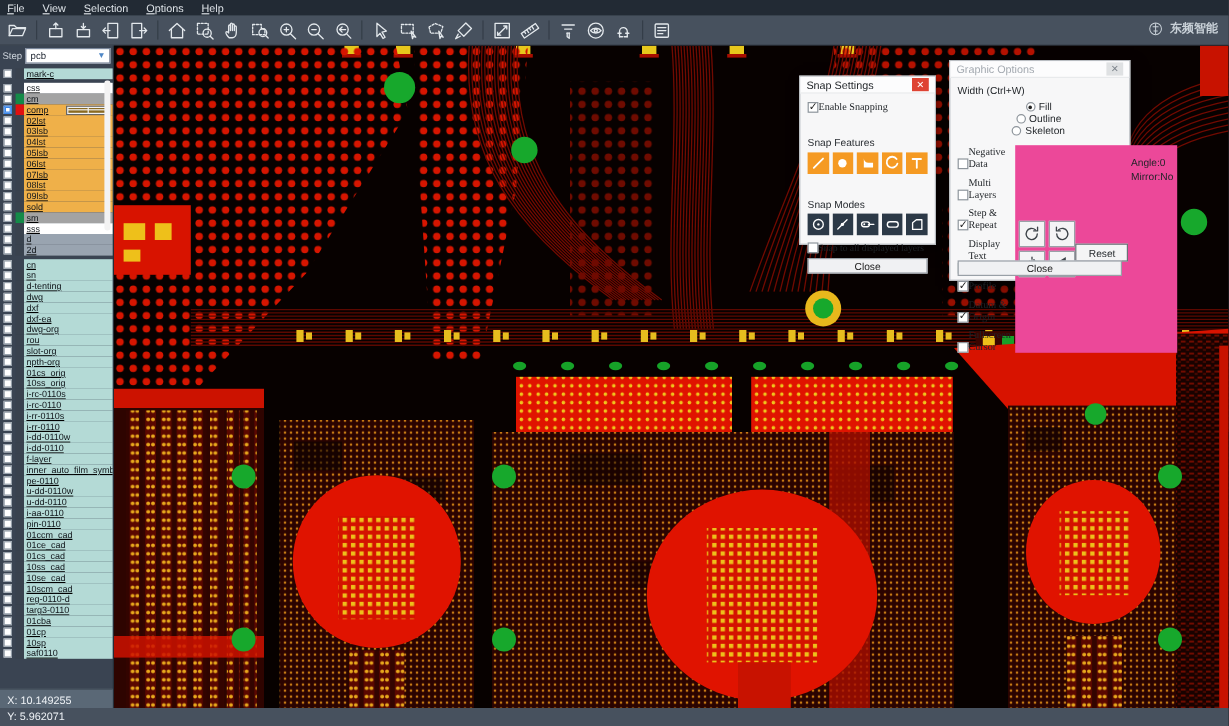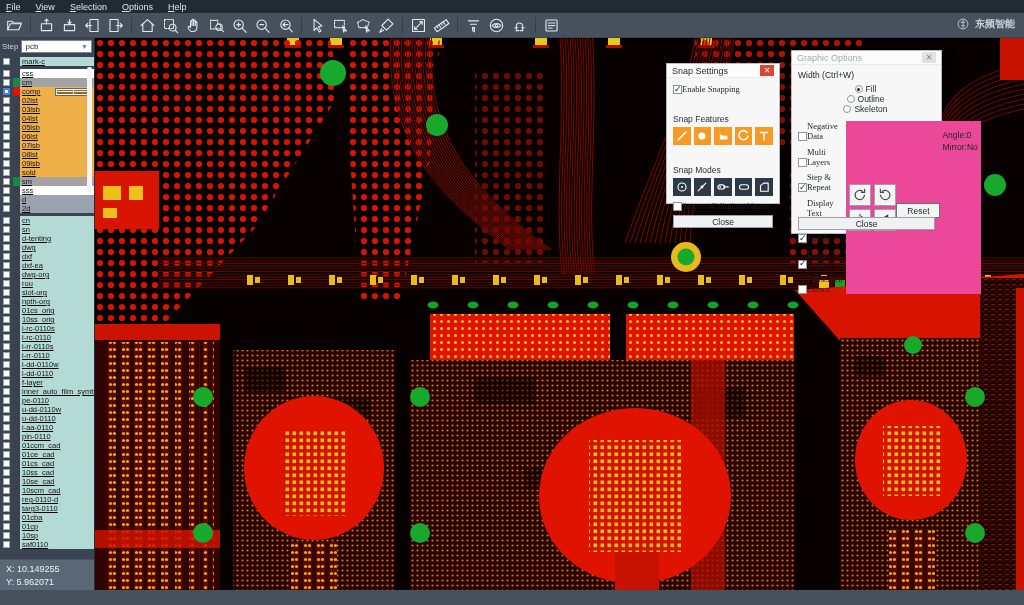--- a/index.html
+++ b/index.html
@@ -38,21 +38,21 @@
   .lr-label{flex:1;font-size:7.5px;line-height:9px;color:#10151a;padding-left:2px;white-space:nowrap;overflow:hidden;display:flex;align-items:center;}
   .lr-label span{flex:1;}
   .bg-teal{background:#b4dad6;}
   .bg-white{background:#ffffff;}
   .bg-green{background:#a3a3a3;}
   .bg-orange{background:#efb049;}
   .bg-gray{background:#99a4b0;}
   .lr-badge{width:9px;height:8px;background:#f2f2f2;border:1px solid #666;margin-right:2px;display:grid;grid-template-columns:1fr 1fr;gap:1px;padding:1px;}
   .lr-badge i{background:#8a6a20;}
   .list-scrollbar{position:absolute;right:2px;top:12px;width:5px;height:125px;background:#f3f3f3;border-radius:2px;}
-  .coords{height:31px;background:#5a6876;color:#eef2f6;font-size:9px;padding:3px 6px;line-height:13px;border-top:1px solid #47535f;}
+  .coords{height:16px;background:#5a6876;color:#eef2f6;font-size:9px;padding:3px 6px;line-height:13px;border-top:1px solid #47535f;}
 
   
   .canvas{flex:1;position:relative;background:#070100;overflow:hidden;}
   .canvas svg{position:absolute;left:0;top:0;width:100%;height:100%;}
 
   
   .bottombar{position:absolute;left:0;right:0;bottom:0;height:15px;background:#242c37;display:flex;align-items:center;gap:6px;padding:0 5px;}
   .bb-sep{width:1px;height:9px;background:#495462;}
   .unit-combo{width:30px;height:11px;background:#fff;border:1px solid #7b8794;color:#1d2430;display:flex;align-items:center;justify-content:space-between;padding:0 2px;font-size:8px;}
   .bb-icon{display:flex;align-items:center;}

